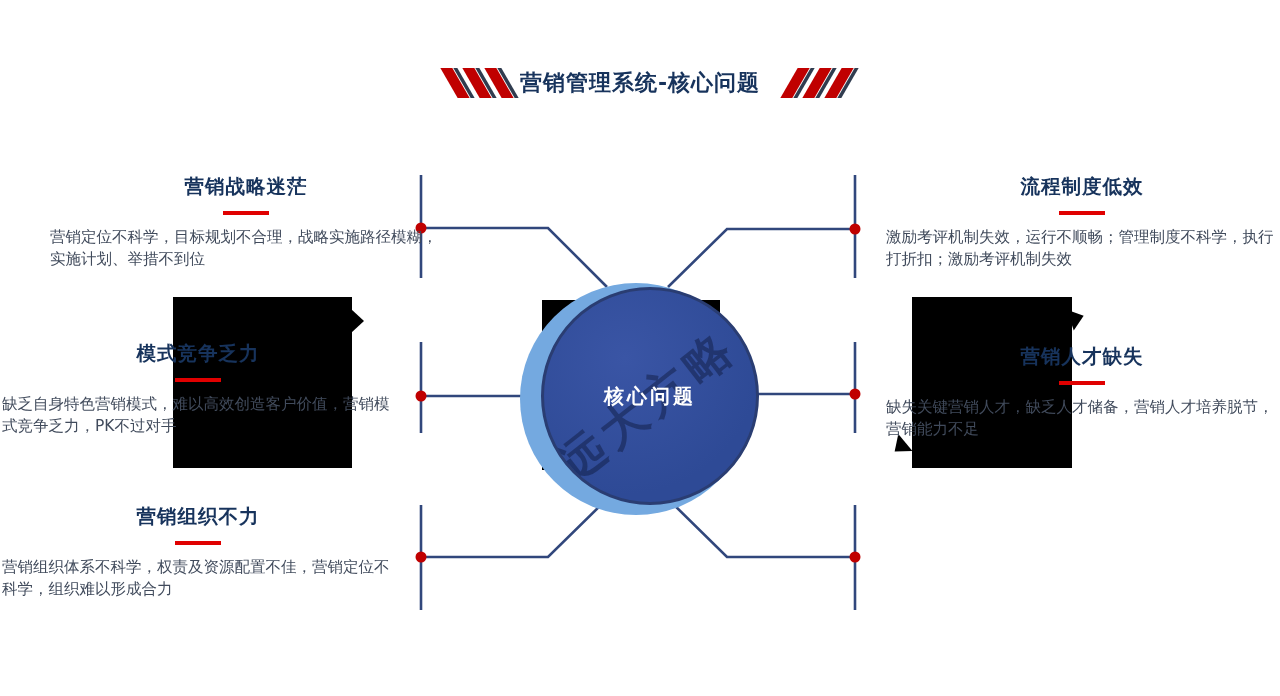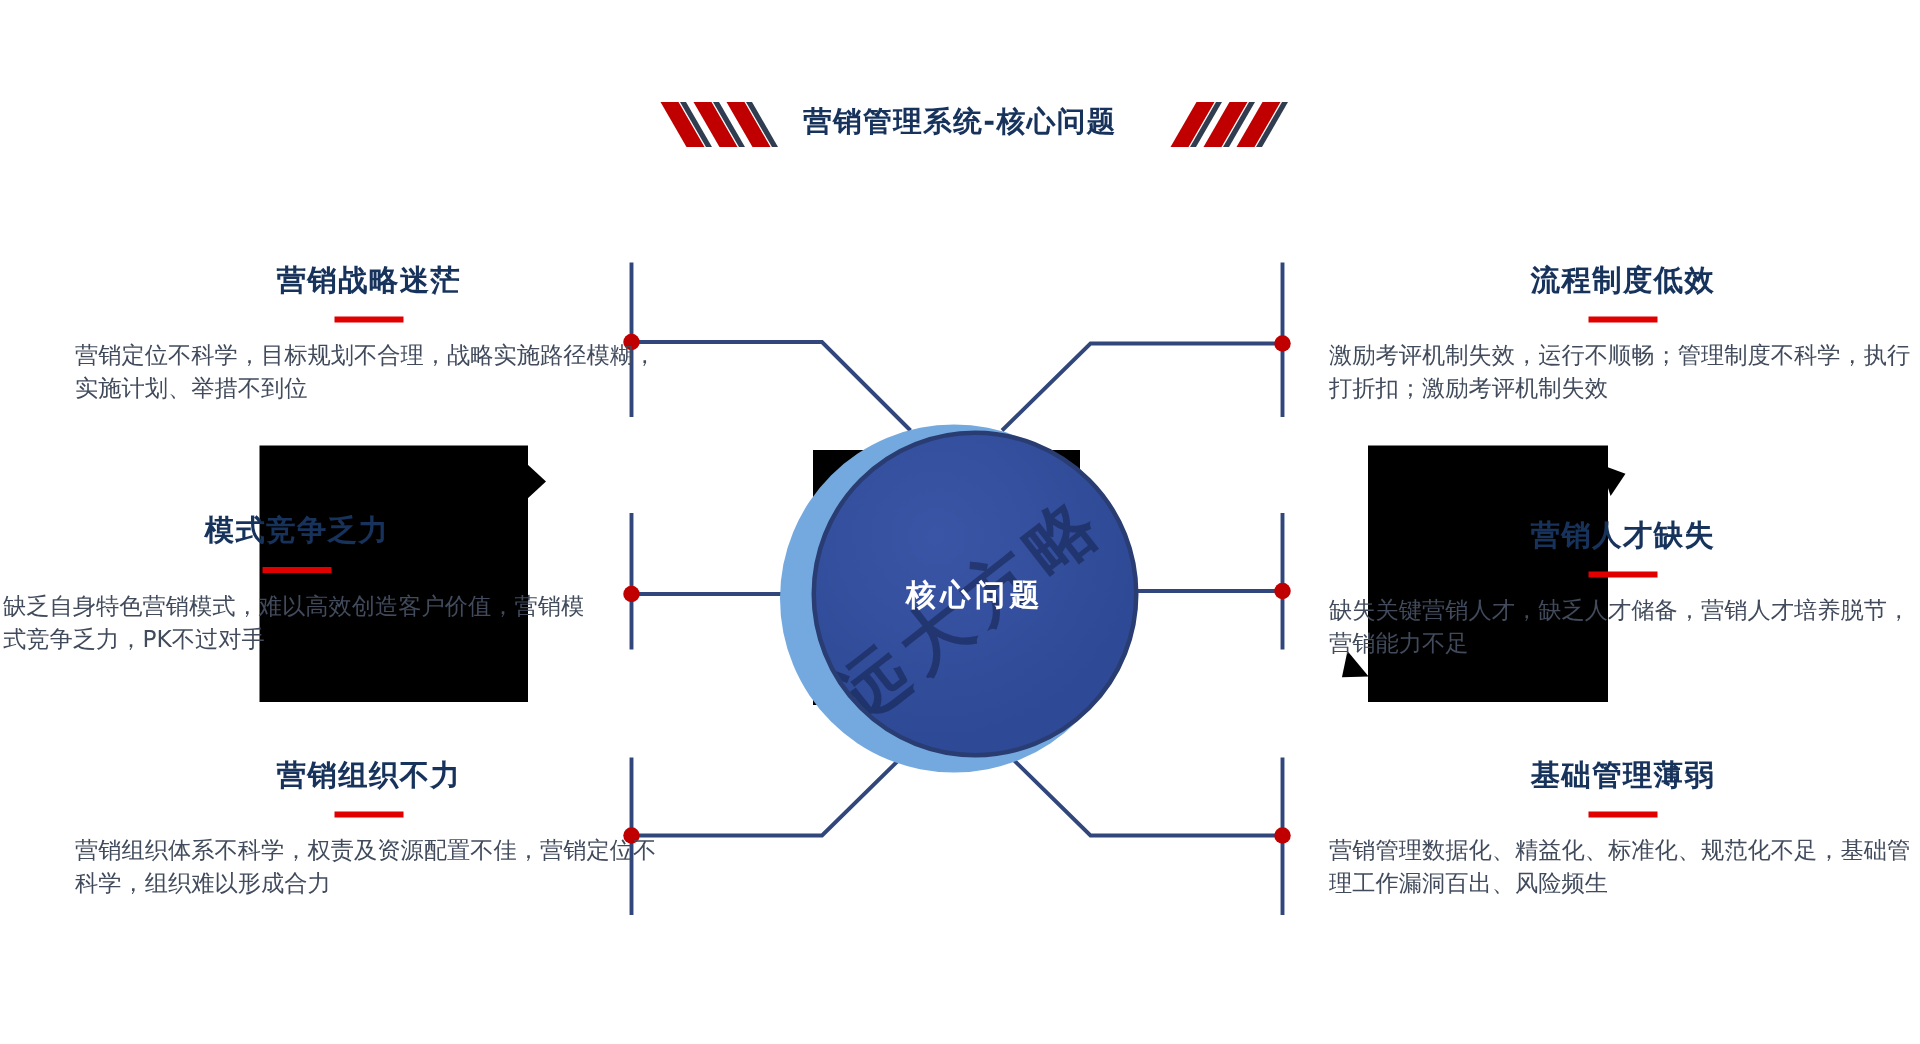--- a/index.html
+++ b/index.html
@@ -21,21 +21,21 @@
   body{font-family:"DejaVu Sans","Liberation Sans",sans-serif;}
   .stage{
     position:relative;width:1280px;height:696px;background:var(--page-bg);
     overflow:hidden;
   }
 
   
   .header{position:absolute;left:0;top:62px;width:1280px;height:44px;}
   .main-title{
     position:absolute;left:0;right:0;top:6px;text-align:center;
-    font-size:19px;font-weight:bold;color:var(--title-navy);letter-spacing:1px;
+    font-size:22px;font-weight:bold;color:var(--title-navy);letter-spacing:1px;
   }
   .slashes{position:absolute;top:6px;height:30px;display:flex;align-items:stretch;}
   .slashes-left{left:449px;}
   .slashes-right{left:789px;}
   .slash{width:12px;height:30px;background:var(--accent-red);}
   .slash-dark{width:4px;height:30px;background:#303c4f;margin-right:5px;margin-left:1px;}
   .slashes-left .slash,.slashes-left .slash-dark{transform:skewX(30deg);}
   .slashes-right .slash,.slashes-right .slash-dark{transform:skewX(-30deg);}
 
   
@@ -82,21 +82,21 @@
     text-align:center;font-size:19.5px;line-height:27px;font-weight:bold;
     color:var(--title-navy);letter-spacing:1px;
   }
   .section .underline{width:46px;height:4px;background:var(--underline-red);margin:11px auto 0;}
   .section .sec-body{
     margin-top:11px;font-size:15.5px;line-height:22px;color:var(--body-gray);
     word-break:break-all;
   }
   .sec-1{left:2px;top:173px;margin-left:48px;}
   .sec-2{left:2px;top:340px;}
-  .sec-3{left:2px;top:503px;margin-left:48px;}
+  .sec-3{left:2px;top:503px;}
   .sec-4{left:886px;top:173px;}
   .sec-5{left:886px;top:343px;}
   .sec-6{left:886px;top:503px;}
 </style>
 </head>
 <body>
 
 <div class="stage">
 
   <div class="header">
@@ -176,19 +176,14 @@
   <div class="section sec-4">
     <div class="sec-title">流程制度低效</div>
     <div class="underline"></div>
     <div class="sec-body">激励考评机制失效，运行不顺畅；管理制度不科学，执行打折扣；激励考评机制失效</div>
   </div>
   <div class="section sec-5">
     <div class="sec-title">营销人才缺失</div>
     <div class="underline"></div>
     <div class="sec-body">缺失关键营销人才，缺乏人才储备，营销人才培养脱节，营销能力不足</div>
   </div>
-  <div class="section sec-6">
-    <div class="sec-title">基础管理薄弱</div>
-    <div class="underline"></div>
-    <div class="sec-body">营销管理数据化、精益化、标准化、规范化不足，基础管理工作漏洞百出、风险频生</div>
-  </div>
 
 </div>
 
 </body></html>

